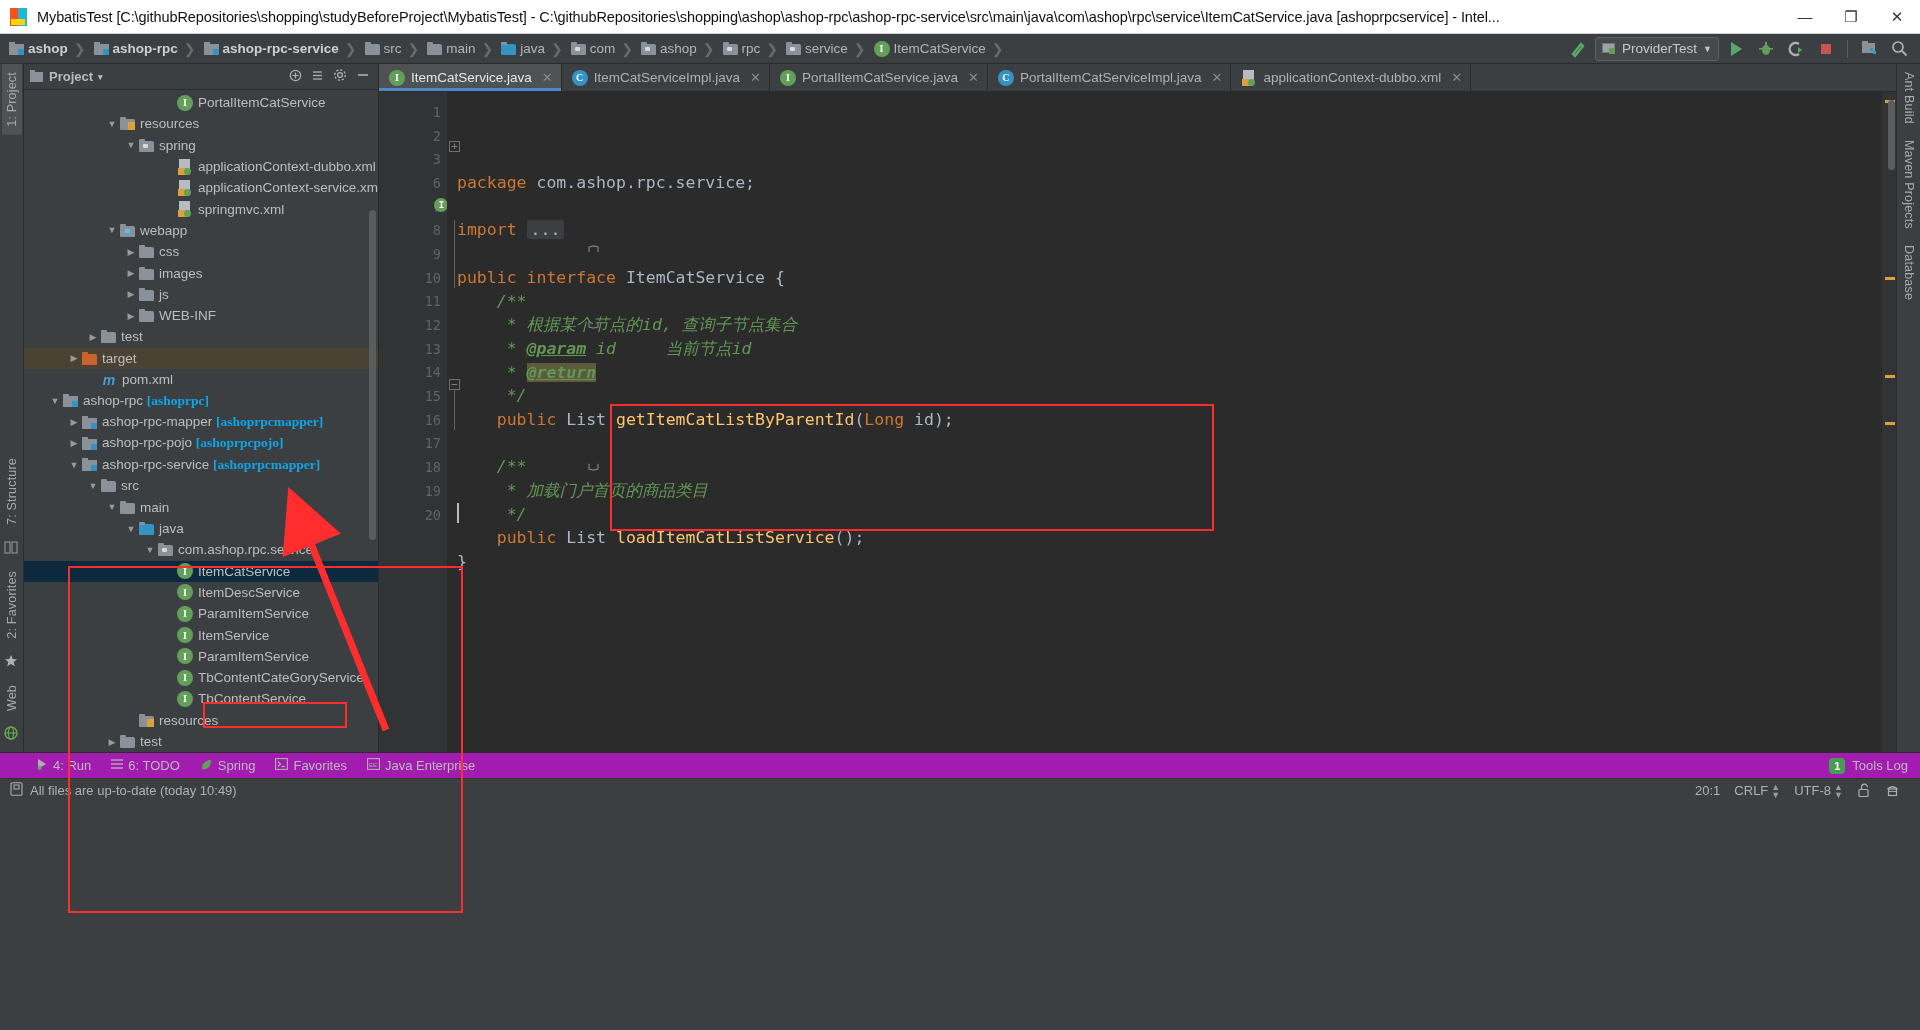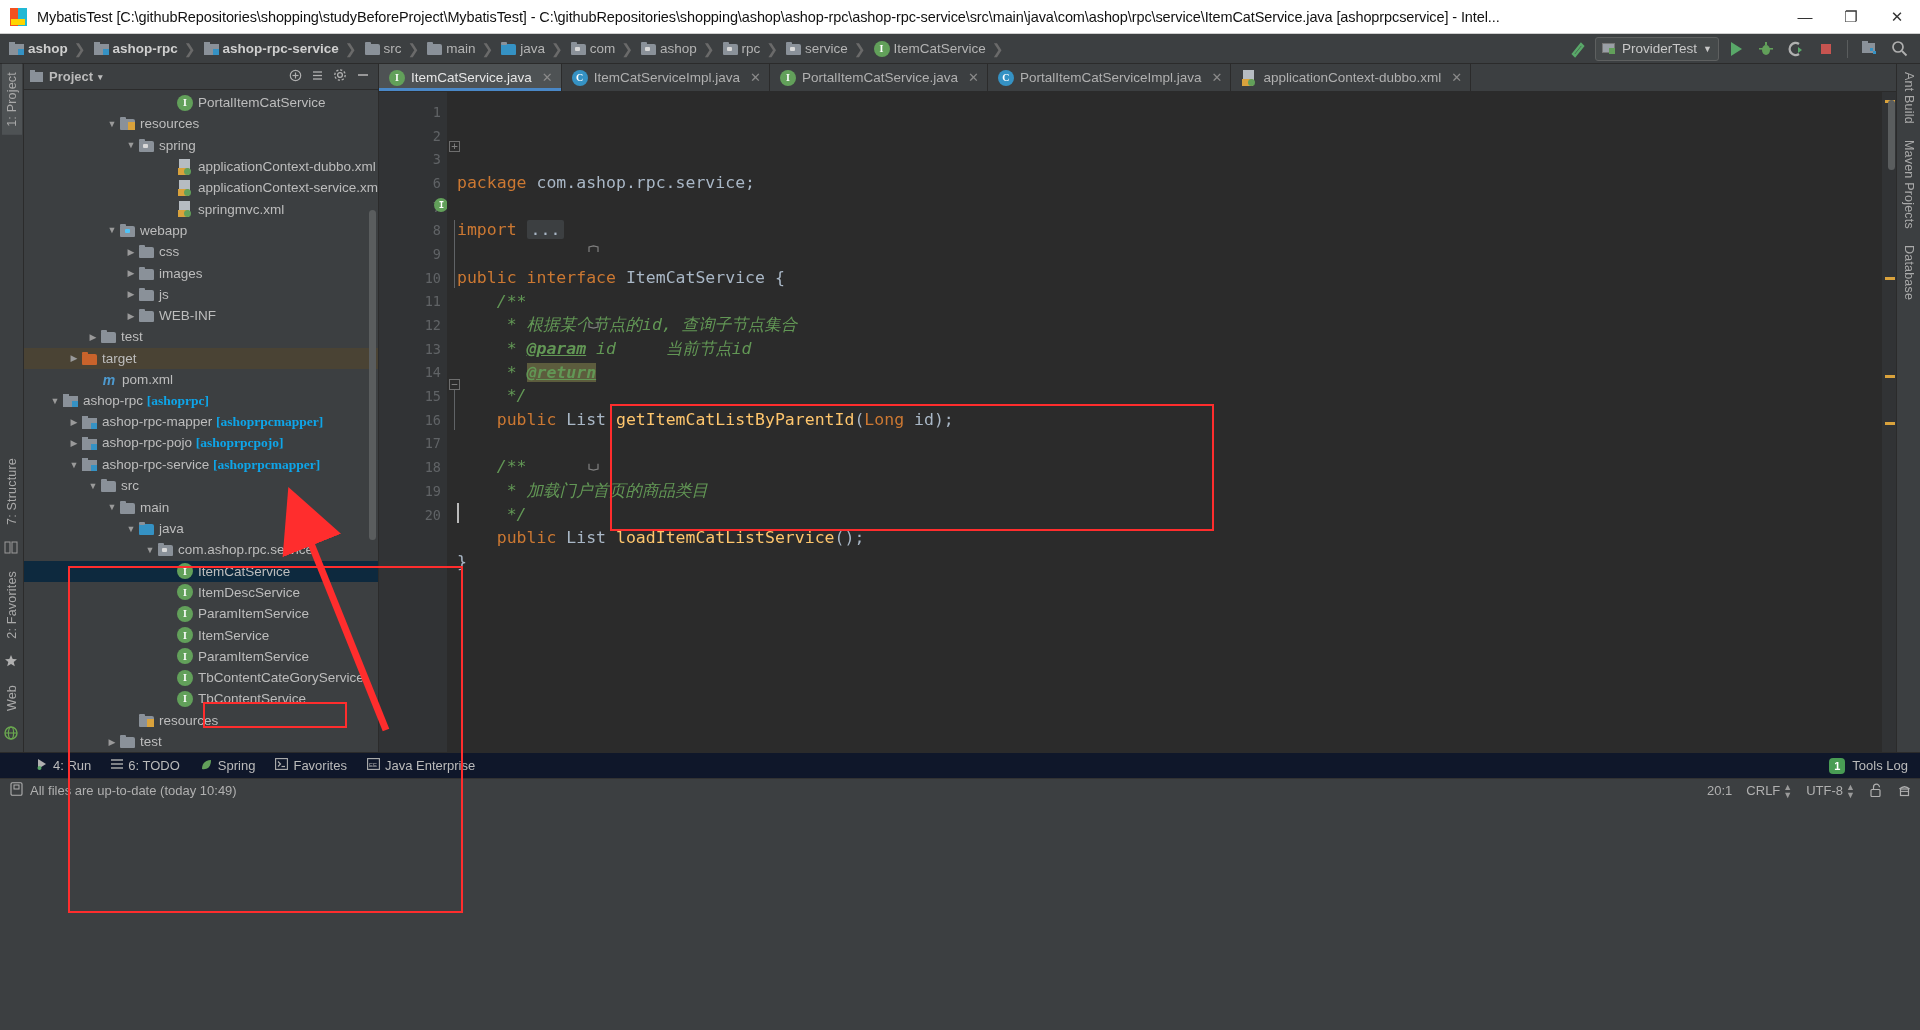--- a/index.html
+++ b/index.html
@@ -179,35 +179,35 @@
 
   
   .markerbar { width:14px; flex:0 0 14px; background:#313335; position:relative; }
   .mk { position:absolute; right:1px; width:10px; height:3px; }
 
   
   .annot-box { position:absolute; border:2.5px solid #ff2d2d; pointer-events:none; z-index:40; }
 
   
   .bottombar {
-    height:26px; flex:0 0 26px; background:#0f172a; display:flex; align-items:center;
+    height:26px; flex:0 0 26px; background:#a21caf; display:flex; align-items:center;
     border-top:1px solid #2b2b2b; padding-left:26px; font-size:13px; color:#bbb;
   }
   .btool { display:flex; align-items:center; gap:5px; padding:2px 10px; white-space:nowrap; }
   .bottombar .right { margin-left:auto; display:flex; align-items:center; gap:7px; padding-right:12px; }
   .evt-badge { width:16px;height:16px;border-radius:4px;background:#499c54;color:#fff;font-size:11px;
                display:flex;align-items:center;justify-content:center;font-weight:bold;}
 
   
   .statusbar {
     height:24px; flex:0 0 24px; background:#3c3f41; display:flex; align-items:center;
     font-size:13px; color:#b0b0b0; padding-left:10px; border-top:1px solid #323232;
   }
   .statusbar .sb-left { display:flex; align-items:center; gap:7px; }
-  .statusbar .sb-right { margin-left:auto; display:flex; align-items:center; gap:14px; padding-right:8px; }
+  .statusbar .sb-right { margin-left:auto; display:flex; align-items:center; gap:14px; padding-right:20px; }
   .sb-item { display:flex; align-items:center; gap:3px; }
   .updown { font-size:9px; line-height:8px; display:flex; flex-direction:column; color:#9a9a9a;}
 
   
   .vscroll { position:absolute; right:1px; width:7px; background:#5a5d5e; border-radius:4px; }
 </style>
 </head>
 <body>
 
 <div class="app">

